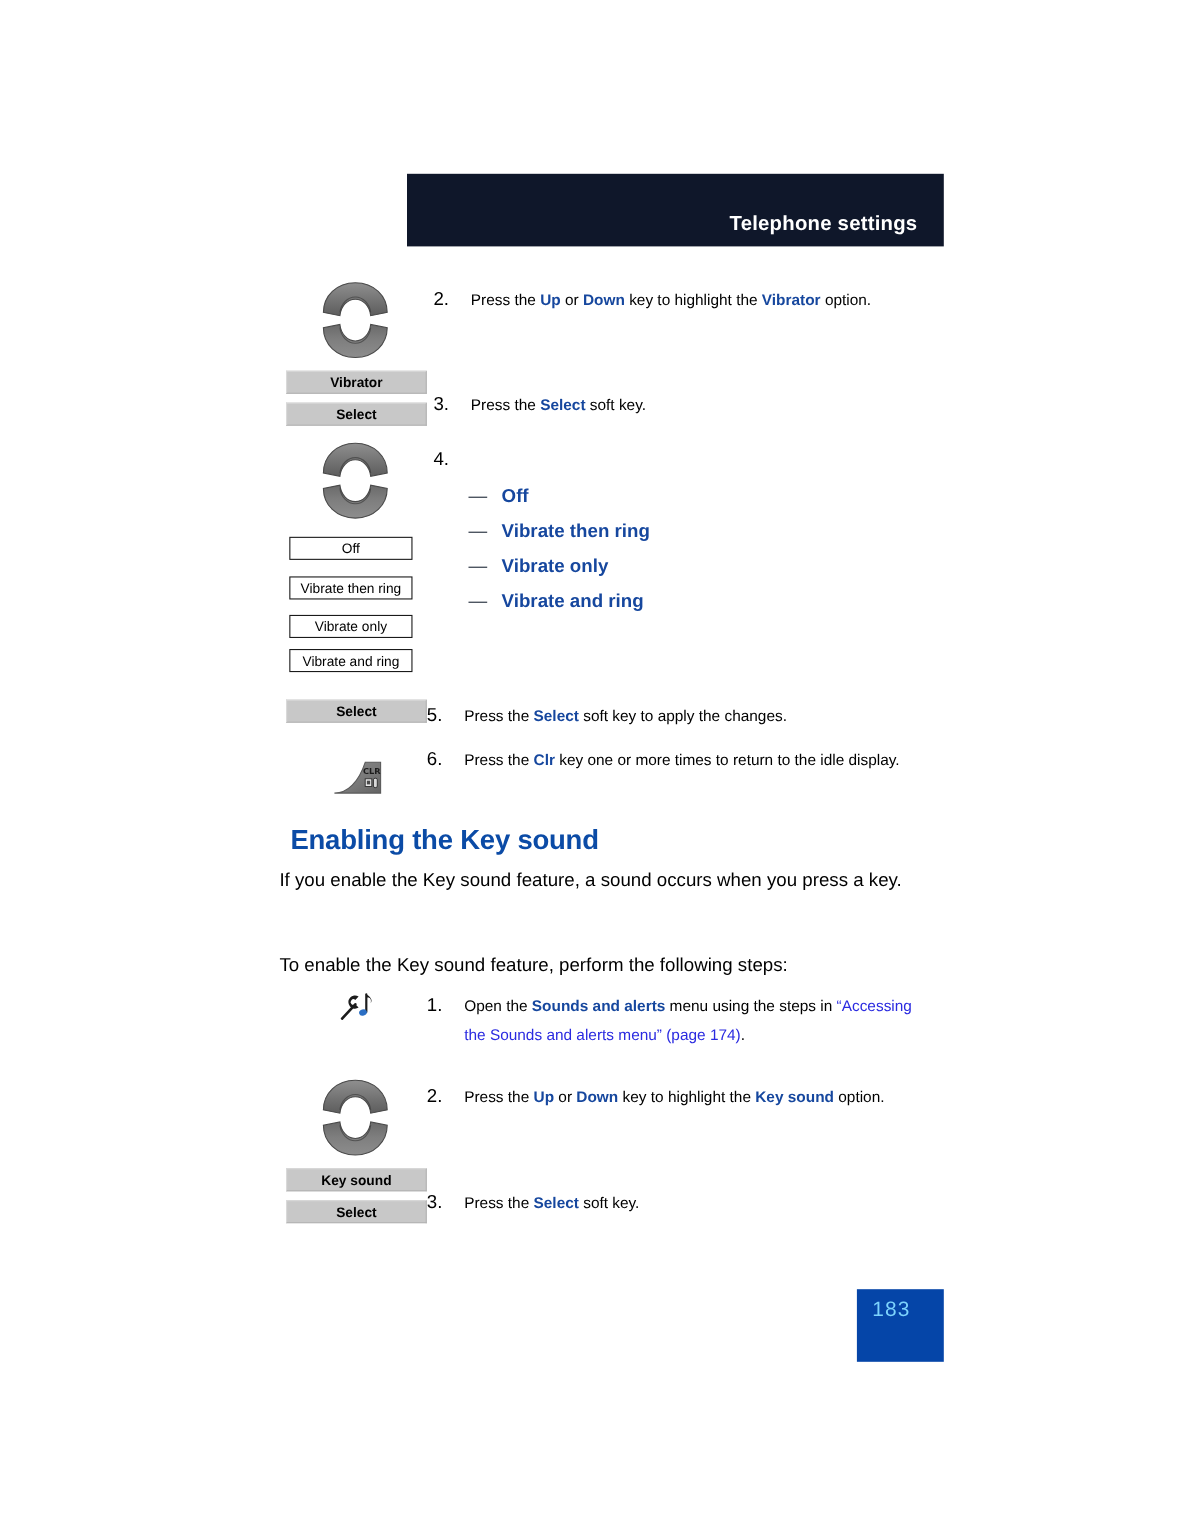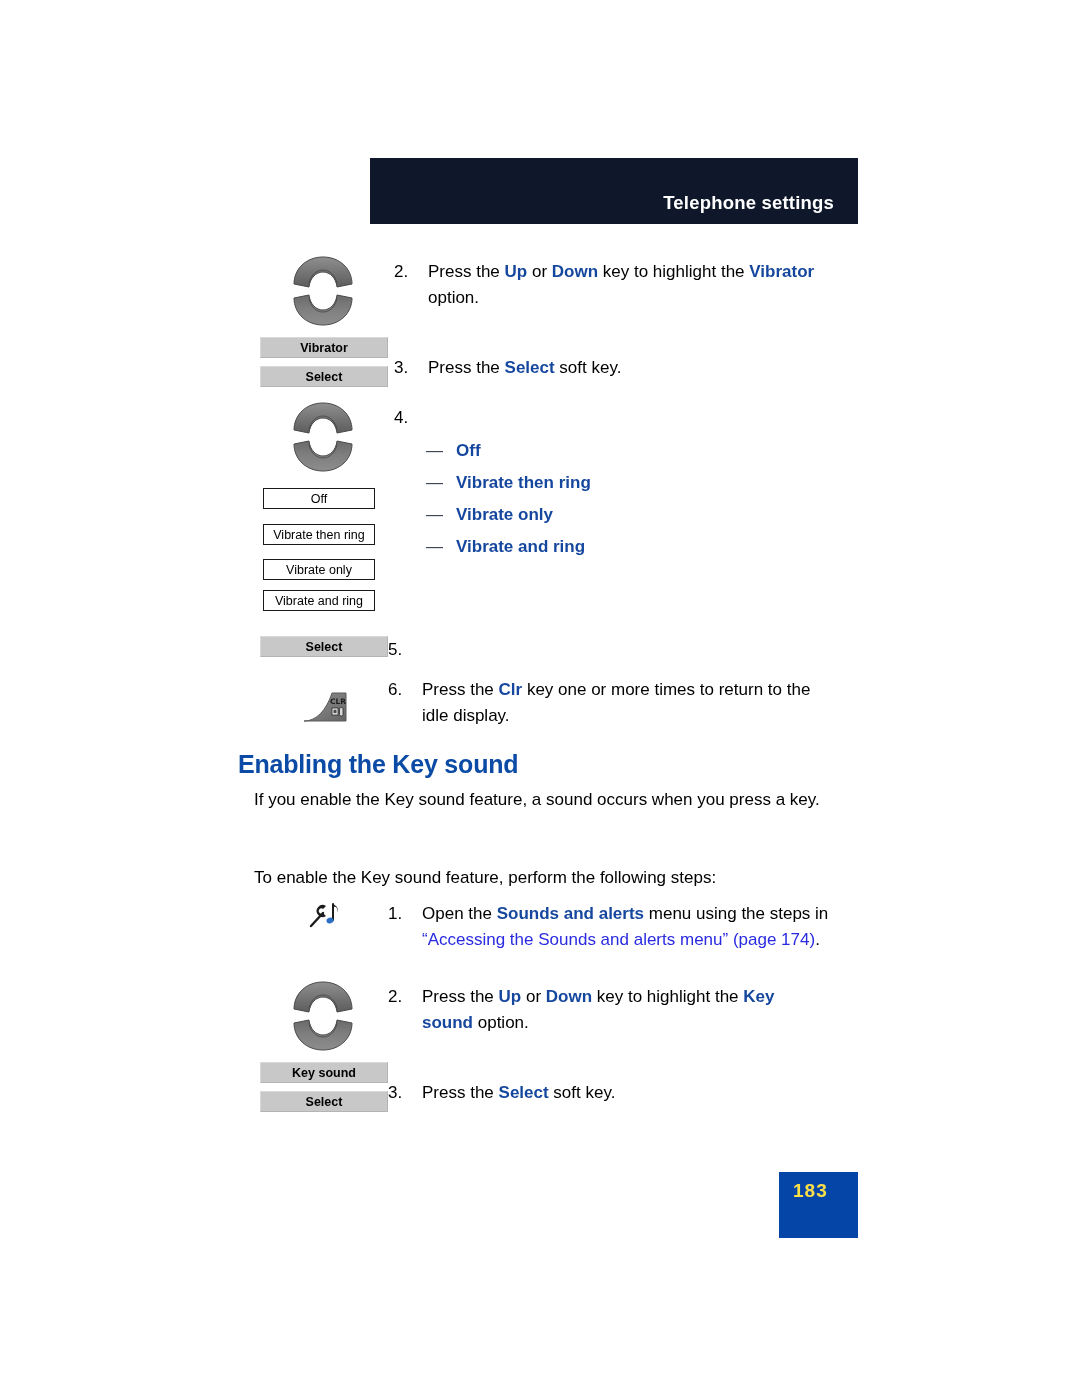--- a/index.html
+++ b/index.html
@@ -50,21 +50,21 @@
     align-items: flex-start;
   }
   .step-num {
     width: 34px;
     flex: 0 0 34px;
     font-size: 17px;
     line-height: 26px;
     color: #000;
   }
   .step-body {
-    font-size: 17px;
+    font-size: 14px;
     line-height: 26px;
     color: #000;
   }
   .b {
     font-weight: bold;
     color: #16479e;
   }
   .xref {
     color: #2a2ae0;
     text-align: right;
@@ -176,23 +176,23 @@
     left: 779px;
     top: 1172px;
     width: 79px;
     height: 66px;
     background: #0545a8;
   }
   .page-badge .page-num {
     position: absolute;
     left: 14px;
     top: 8px;
-    color: #fde047;
+    color: #7dd3fc;
     font-size: 19px;
-    font-weight: bold;
+    font-weight: normal;
     letter-spacing: 1px;
   }
 </style>
 </head>
 <body>
 
 <div id="page">
 
   <div class="header-bar">
     <div class="header-title">Telephone settings</div>
@@ -279,20 +279,21 @@
   <div class="optbox" style="left:263px; top:590px;">
     <span>Vibrate and ring</span>
   </div>
 
   <div class="softkey" style="left:260px; top:636px;">
     <span>Select</span>
   </div>
 
   <div class="step" style="left:388px; top:637px; width:450px;">
     <div class="step-num">5.</div>
+    <div class="step-body"><span class="plain">Press the </span><span class="b">Select</span><span class="plain"> soft key to apply the changes.</span></div>
   </div>
 
   <svg class="clrkey" style="left:302px; top:689px;" viewBox="0 0 48 34">
     <defs>
       <linearGradient id="gclr" x1="0" y1="0" x2="1" y2="1">
         <stop offset="0%" stop-color="#8b8b8b"></stop>
         <stop offset="60%" stop-color="#787878"></stop>
         <stop offset="100%" stop-color="#636363"></stop>
       </linearGradient>
     </defs>
@@ -301,21 +302,21 @@
     <rect x="30" y="19" width="6" height="7" fill="#e8e8e8" stroke="#2a2a2a" stroke-width="0.8"></rect>
     <rect x="31.5" y="20.7" width="3" height="3.4" fill="#4a4a4a"></rect>
     <rect x="37.5" y="18.5" width="3.5" height="8.5" rx="1.4" fill="#d8d8d8" stroke="#2a2a2a" stroke-width="0.8"></rect>
   </svg>
 
   <div class="step" style="left:388px; top:677px; width:448px;">
     <div class="step-num">6.</div>
     <div class="step-body"><span class="plain">Press the </span><span class="b">Clr</span><span class="plain"> key one or more times to return to the idle display.</span></div>
   </div>
 
-  <div class="section-heading" style="left:238px; top:750px;">Enabling the Key sound</div>
+  <div class="section-heading" style="left:264px; top:750px;">Enabling the Key sound</div>
 
   <div class="para" style="left:254px; top:787px; width:570px;">If you enable the Key sound feature, a sound occurs when you press a key.</div>
 
   <div class="para" style="left:254px; top:851px; width:580px;margin-top:14px;">To enable the Key sound feature, perform the following steps:</div>
 
   <svg class="toolicon" style="left:308px; top:901px;" viewBox="0 0 32 28">
 
     <path d="M3 25 L 15 12" stroke="#1c1c1c" stroke-width="2.4" stroke-linecap="round" fill="none"></path>
 
     <path d="M18 5 A 6 6 0 1 0 18 15 L 15 12 A 2.6 2.6 0 1 1 15 8 Z" fill="#1c1c1c"></path>

